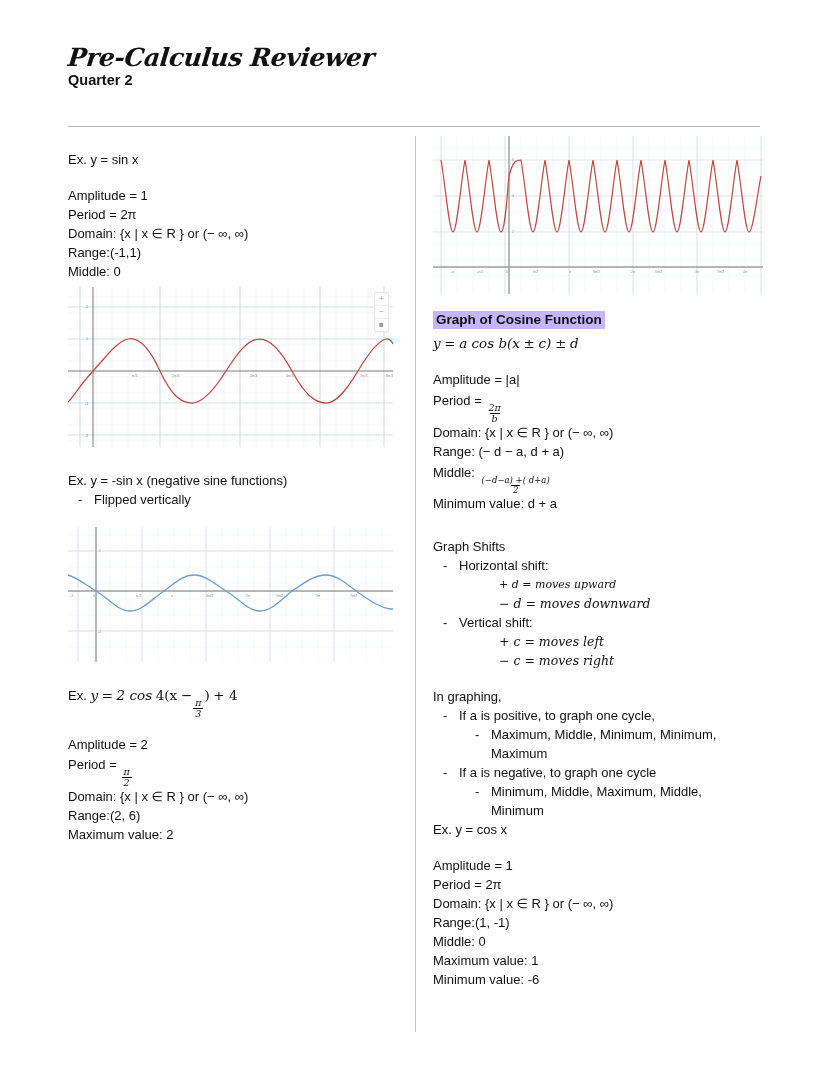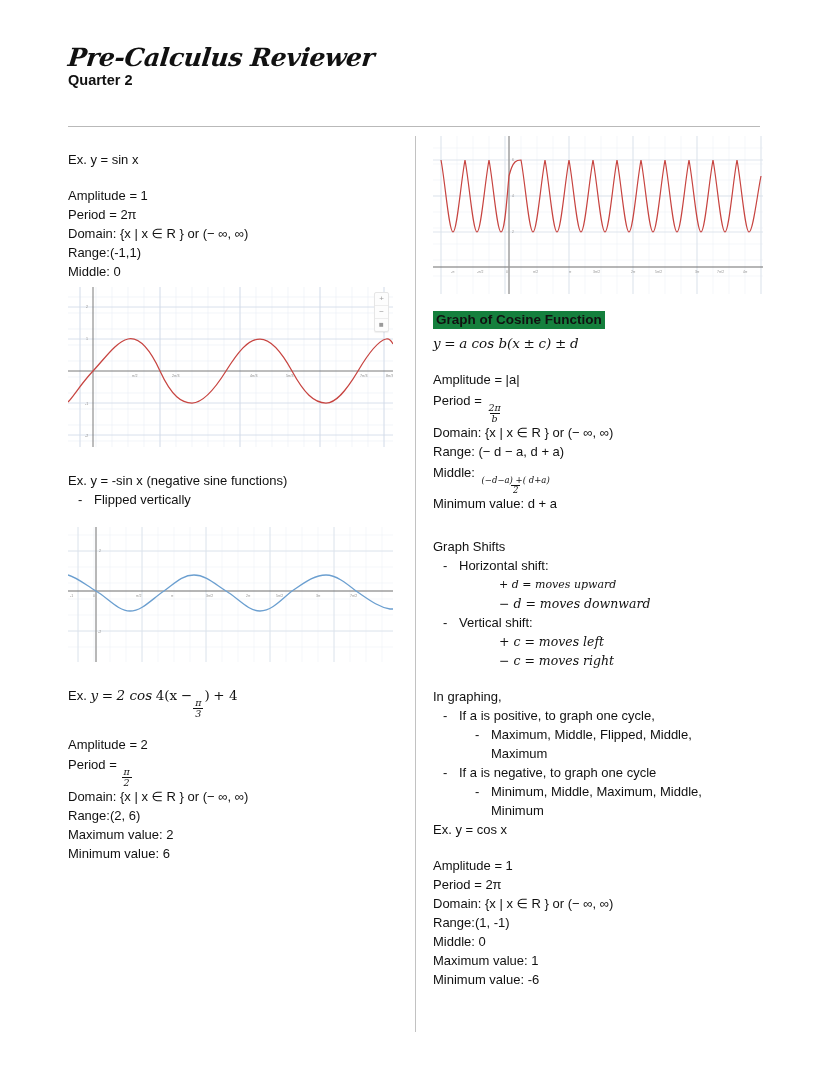--- a/index.html
+++ b/index.html
@@ -111,21 +111,21 @@
   .frac .den {
     font-size: 9.5px;
     padding: 0 2px;
     border-top: 1px solid #111;
   }
   .frac.wide .num, .frac.wide .den { font-size: 8.5px; }
 
   
   .highlight-head {
     display: inline-block;
-    background: #15803d;
+    background: #c4b5fd;
     font-weight: bold;
     font-size: 13.5px;
     padding: 1px 3px 2px 3px;
     color: #111;
   }
 
   
   .b1 { padding-left: 26px; position: relative; }
   .b1::before {
     content: "-";
@@ -358,21 +358,20 @@
     <div class="gap-md"></div>
     <div class="txt">
       <div class="line">Amplitude = 2</div>
       <div class="line" style="line-height:22px;"><span>Period = </span><span class="frac">
             <span class="num">π</span>
             <span class="den">2</span>
           </span></div>
       <div class="line">Domain: {x | x ∈ R } or (− ∞, ∞)</div>
       <div class="line">Range:(2, 6)</div>
       <div class="line">Maximum value: 2</div>
-      <div class="line">Minimum value: 6</div>
     </div>
   </div>
 
   <div class="col-right">
 
     <div class="graph" style="width:330px;height:158px;">
       <svg width="330" height="158" viewBox="0 0 330 158">
         <rect x="0" y="0" width="330" height="158" fill="#ffffff"></rect>
         <g stroke="#eef2f7" stroke-width="0.6">
           <line x1="8" y1="0" x2="8" y2="158"></line>
@@ -490,21 +489,21 @@
       <div class="indent-3 mathit" style="font-size:12.5px;line-height:19px;">− d =  moves downward</div>
       <div class="b1">Vertical shift:</div>
       <div class="indent-3 mathit" style="font-size:12.5px;line-height:19px;">+ c =  moves left</div>
       <div class="indent-3 mathit" style="font-size:12.5px;line-height:19px;">− c =  moves right</div>
     </div>
 
     <div class="gap-md"></div>
     <div class="txt">
       <div class="line">In graphing,</div>
       <div class="b1">If a is positive, to graph one cycle,</div>
-      <div class="b2">Maximum, Middle, Flipped, Middle,</div>
+      <div class="b2">Maximum, Middle, Minimum, Minimum,</div>
       <div class="b2-cont">Maximum</div>
       <div class="b1">If a is negative, to graph one cycle</div>
       <div class="b2">Minimum, Middle, Maximum, Middle,</div>
       <div class="b2-cont">Minimum</div>
     </div>
 
     <div class="txt line">Ex. y = cos x</div>
     <div class="gap-md"></div>
     <div class="txt">
       <div class="line">Amplitude = 1</div>

